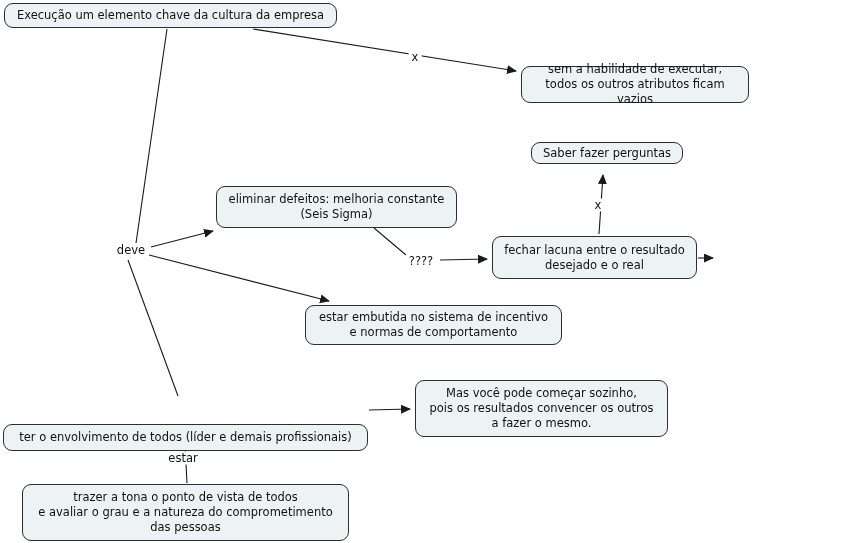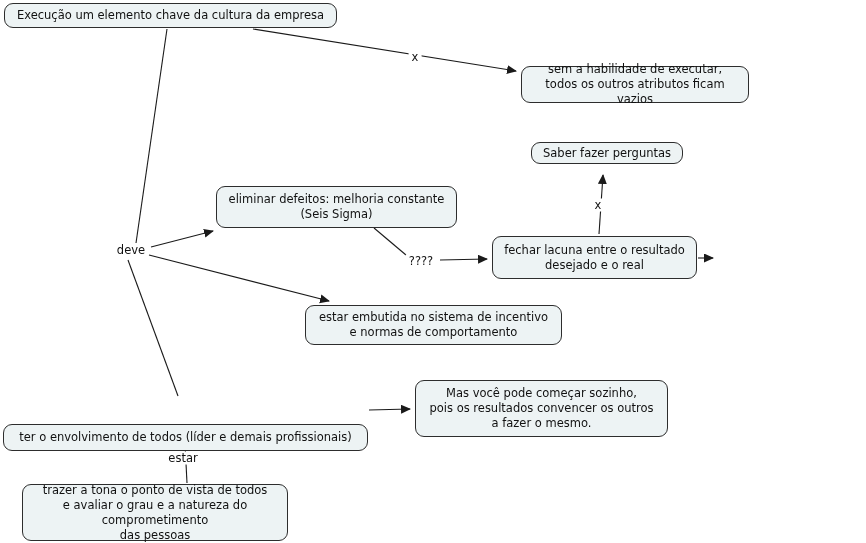--- a/index.html
+++ b/index.html
@@ -93,21 +93,21 @@
 
   <div class="node" style="left:305px; top:305px; width:257px; height:40px;">estar embutida no sistema de incentivo
 e normas de comportamento</div>
 
   <div class="node" style="left:3px; top:396px; width:365px; height:27px;margin-top:28px;">ter o envolvimento de todos (líder e demais profissionais)</div>
 
   <div class="node" style="left:415px; top:380px; width:253px; height:57px;">Mas você pode começar sozinho,
 pois os resultados convencer os outros
 a fazer o mesmo.</div>
 
-  <div class="node" style="left:22px; top:484px; width:266px; height:57px;">trazer a tona o ponto de vista de todos
+  <div class="node" style="left:22px; top:484px; width:327px; height:57px;">trazer a tona o ponto de vista de todos
 e avaliar o grau e a natureza do comprometimento
 das pessoas</div>
 
   <div class="link-label" style="left:131px; top:250px;">deve</div>
 
   <div class="link-label" style="left:415px; top:57px;">x</div>
 
   <div class="link-label" style="left:421px; top:261px;">????</div>
 
   <div class="link-label" style="left:598px; top:205px;">x</div>

